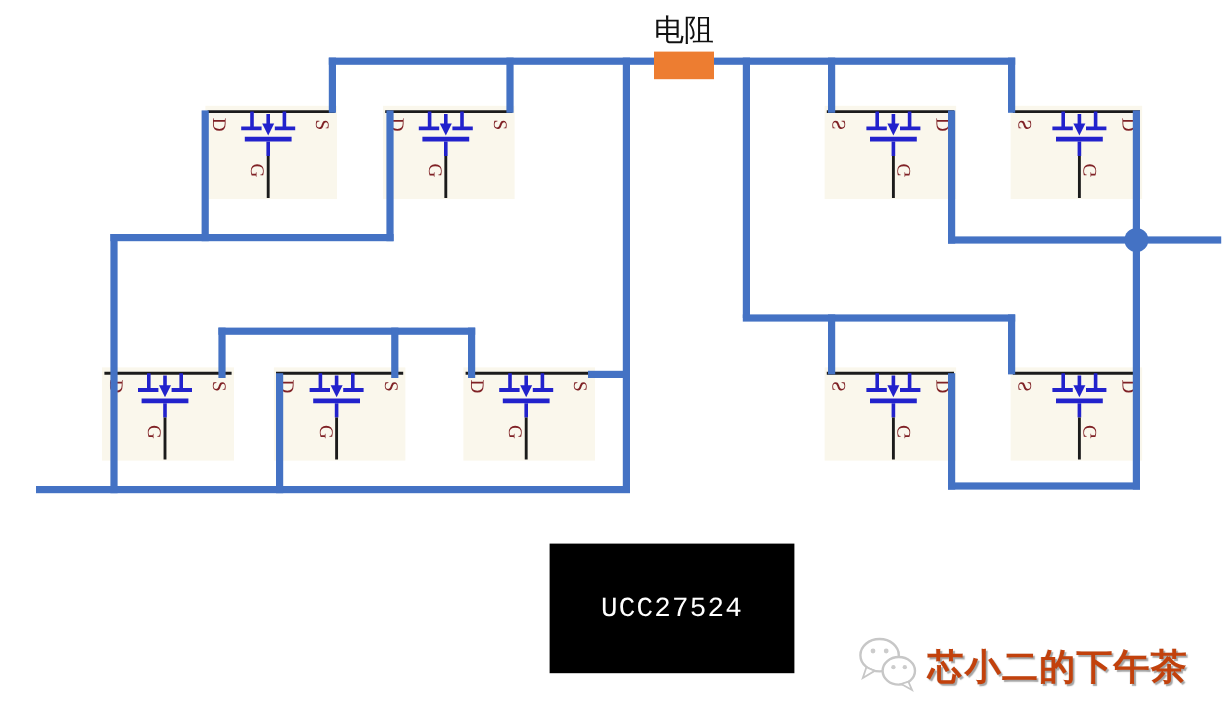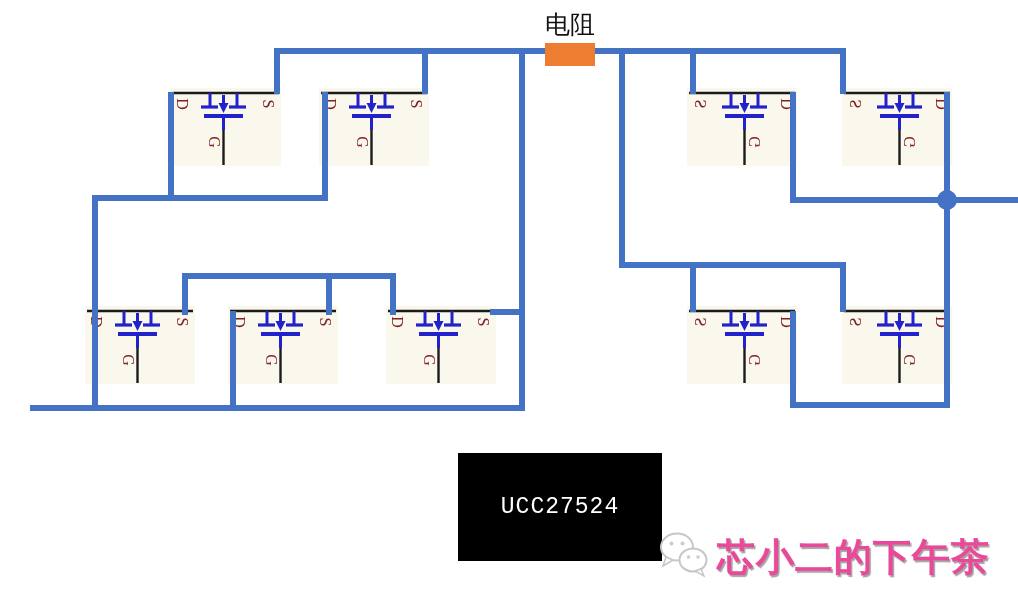--- a/index.html
+++ b/index.html
@@ -29,21 +29,21 @@
   #chip{
     position:absolute;background:#000000;color:#ffffff;z-index:4;
     display:flex;align-items:center;justify-content:center;
     font-size:23px;letter-spacing:1px;font-family:"Liberation Sans",sans-serif;
   }
   
   #watermark{
     position:absolute;right:28px;bottom:14px;display:flex;align-items:center;z-index:6;
   }
   #watermark-text{
-    font-size:38px;font-weight:bold;color:#ec4899;margin-left:6px;
+    font-size:30px;font-weight:bold;color:#c2410c;margin-left:6px;
     font-family:"Liberation Sans",sans-serif;
     text-shadow:1.5px 1.5px 1px #a3a3a3, -0.5px -0.5px 0 #e2e2e2;
     letter-spacing:1px;white-space:nowrap;
   }
 </style>
 </head>
 <body>
 
 <div id="canvas">
 

